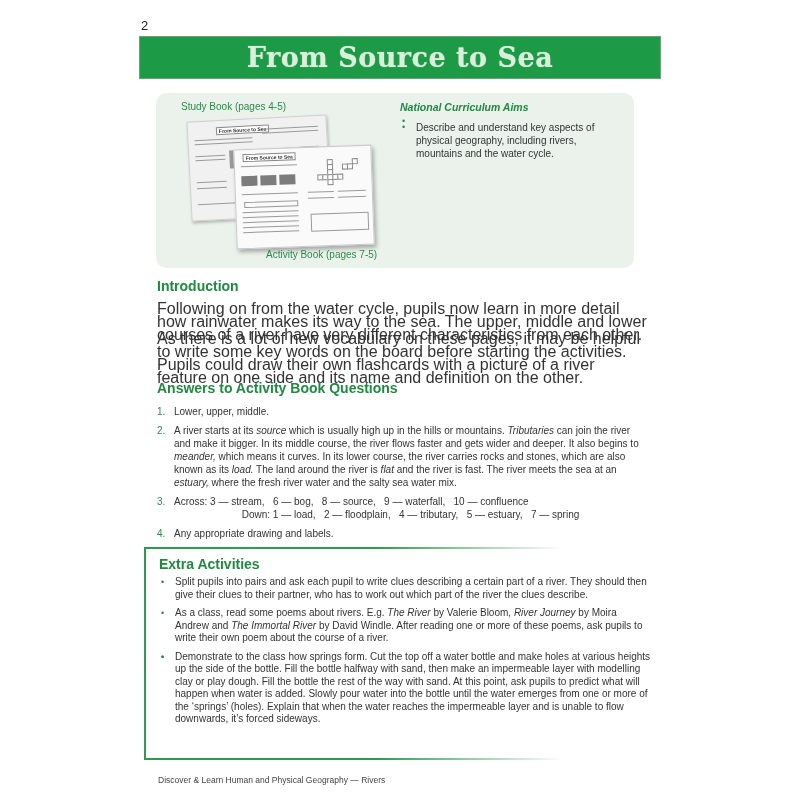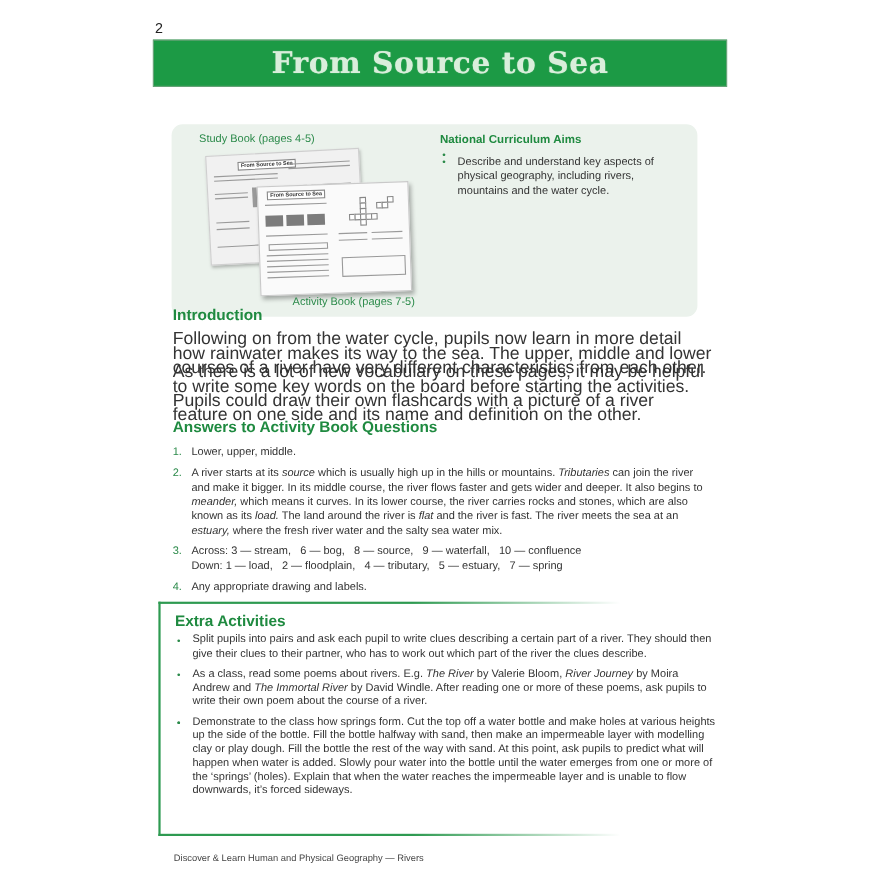--- a/index.html
+++ b/index.html
@@ -6,35 +6,35 @@
   body { width:800px; height:800px; position:relative; overflow:hidden;
          font-family:"Liberation Sans", "DejaVu Sans", sans-serif; color:#2b2b2b; }
   .page-num { position:absolute; left:141px; top:18px; font-size:13px; color:#222; }
   .banner { position:absolute; left:139px; top:36px; width:522px; height:43px;
             background:#1c9a45; border:1px solid #6aa37a; box-sizing:border-box;
             display:flex; align-items:center; justify-content:center; }
   .banner-title { font-family:"DejaVu Serif", serif; font-weight:bold; font-size:27px;
                   color:#d9eedb; letter-spacing:0.5px; text-shadow:0 0 1px #a9d8b2; }
 
   .panel { position:absolute; left:156px; top:93px; width:478px; height:175px;
-           background:#ebf2ec; border-radius:10px;margin-top:20px; }
+           background:#ebf2ec; border-radius:10px; }
   .study-label { position:absolute; left:25px; top:8px; font-size:10px; color:#2b8a4a; }
   .activity-label { position:absolute; left:110px; top:156px; font-size:10px; color:#2b8a4a; }
   .book-study { position:absolute; left:33px; top:25px; width:138px; height:98px;
                 background:#f1f1f1; border:1px solid #cfcfcf; transform:rotate(-3deg);
                 box-shadow:1px 2px 3px rgba(0,0,0,0.25); overflow:hidden; }
   .book-activity { position:absolute; left:79px; top:54px; width:136px; height:98px;
                    background:#fafafa; border:1px solid #c9c9c9; transform:rotate(-2deg);
                    box-shadow:2px 3px 4px rgba(0,0,0,0.3); overflow:hidden; }
   .thumb-line { position:absolute; height:1px; background:#9a9a9a; }
   .thumb-title { position:absolute; font-size:5px; font-weight:bold; color:#333;
                  border:1px solid #888; padding:0 2px; background:#fff; }
   .thumb-photo { position:absolute; width:16px; height:10px; background:#7c7c7c; }
   .thumb-grid { position:absolute; width:4px; height:4px; border:1px solid #888; background:#fff; }
-  .aims-title { position:absolute; left:244px; top:8px; font-size:10.5px; font-weight:bold; color:#1f8a40; }
+  .aims-title { position:absolute; left:244px; top:8px; font-size:10.5px; font-weight:bold; color:#1f8a40;font-style:italic; }
   .aims-list { position:absolute; left:244px; top:22px; width:222px; margin:0; padding:0; list-style:none; }
   .aims-list li { position:relative; padding-left:16px; font-size:10px; line-height:13px;
                   color:#333; margin-bottom:6px; }
   .bullet { position:absolute; left:2px; top:0; color:#2b8a4a; font-size:9px; }
 
   .h2 { position:absolute; left:157px; font-size:14px; font-weight:bold; color:#1f8a40; margin:0; }
   .para { position:absolute; left:157px; width:490px; font-size:16px; line-height:13px; color:#333; margin:0; }
 
   .answers { position:absolute; left:157px; top:405px; width:490px; margin:0; padding:0; list-style:none; }
   .answers li { position:relative; padding-left:17px; font-size:10px; line-height:13px; color:#333; margin-bottom:6px; }
@@ -132,21 +132,21 @@
     <span class="num">1.</span>
     <span>Lower, upper, middle.</span>
   </li>
   <li>
     <span class="num">2.</span>
     <span>A river starts at its </span><em>source</em><span> which is usually high up in the hills or mountains.  </span><em>Tributaries</em><span> can join the river and make it bigger.  In its middle course, the river flows faster and gets wider and deeper.  It also begins to </span><em>meander,</em><span> which means it curves.  In its lower course, the river carries rocks and stones, which are also known as its </span><em>load.</em><span>  The land around the river is </span><em>flat</em><span> and the river is fast.  The river meets the sea at an </span><em>estuary,</em><span> where the fresh river water and the salty sea water mix.</span>
   </li>
   <li>
     <span class="num">3.</span>
     <div style="white-space:pre;">Across: 3 — stream,   6 — bog,   8 — source,   9 — waterfall,   10 — confluence</div>
-    <div style="white-space:pre;">Down: 1 — load,   2 — floodplain,   4 — tributary,   5 — estuary,   7 — spring</div>
+    <div style="white-space:pre;text-align:center;">Down: 1 — load,   2 — floodplain,   4 — tributary,   5 — estuary,   7 — spring</div>
   </li>
   <li>
     <span class="num">4.</span>
     <span>Any appropriate drawing and labels.</span>
   </li>
 </ol>
 
 <div class="extra">
   <div class="extra-top"></div>
   <h2 class="extra-title">Extra Activities</h2>

